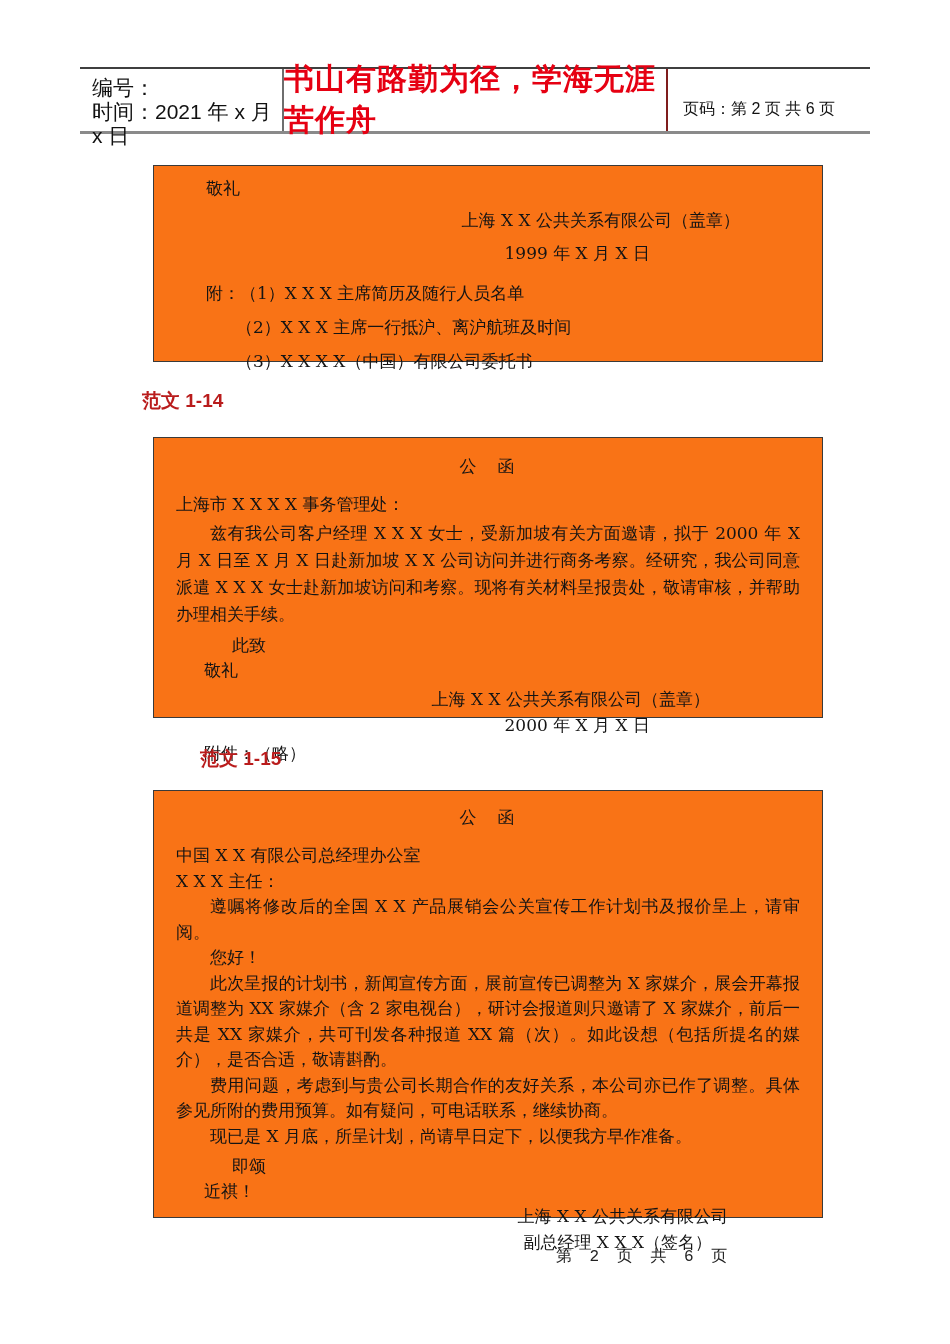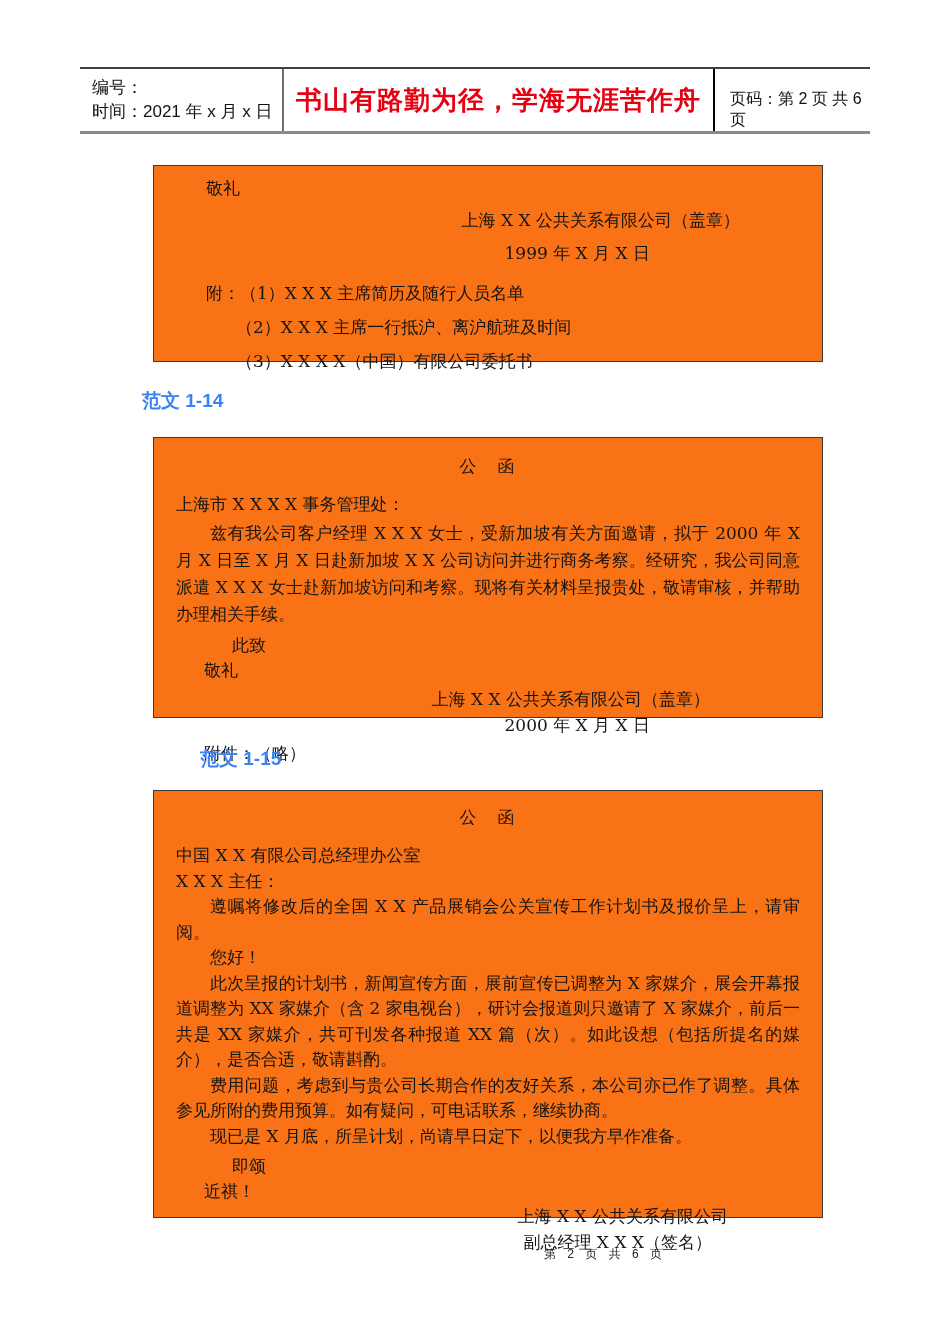--- a/index.html
+++ b/index.html
@@ -20,34 +20,34 @@
     left: 80px; top: 67px;
     width: 790px; height: 67px;
     border-top: 2px solid #3f3f3f;
     border-bottom: 3px solid #8a8a8a;
     display: flex;
     font-family: "Liberation Sans", sans-serif;
   }
   .hcell-left {
     width: 202px;
     padding: 7px 0 0 12px;
-    font-size: 17px;
+    font-size: 21px;
     line-height: 24px;
     color: #111;
   }
   .hcell-mid {
-    width: 433px;
+    width: 386px;
     border-left: 2px solid #6e6e6e;
-    border-right: 2px solid #000000;
+    border-right: 2px solid #7f1d1d;
     display: flex;
     align-items: center;
     justify-content: center;
     color: #e60012;
     font-weight: bold;
-    font-size: 26px;
+    font-size: 30px;
     letter-spacing: 1px;
   }
   .hcell-right {
     flex: 1;
     display: flex;
     align-items: center;
     padding-left: 15px;
     font-size: 16px;
     color: #111;
     margin-top: 19px;
@@ -100,33 +100,33 @@
   .recipient-l2 { line-height: 25.5px; }
   .company-3 { text-align: right; padding-right: 72px; line-height: 25.5px; }
   .signer-3 { text-align: right; padding-right: 88px; line-height: 25.5px; }
 
   
   .sec-heading {
     position: absolute;
     font-family: "Liberation Sans", sans-serif;
     font-weight: bold;
     font-size: 19px;
-    color: #3b82f6;
+    color: #b91c1c;
   }
   .sec-heading-14 { left: 142px; top: 388px; }
   .sec-heading-15 { left: 200px; top: 746px; }
 
   
   .page-footer {
     position: absolute;
-    left: 544px; top: 1246px;
-    font-size: 12px;
+    left: 556px; top: 1246px;
+    font-size: 16px;
     letter-spacing: 4px;
     color: #222;
-    font-family: Liberation Sans, sans-serif;
+    font-family: Liberation Mono, monospace;
   }
 </style>
 </head>
 <body>
 
 <div class="page">
 
   <div class="header-table">
     <div class="hcell-left">
       <div>编号：</div>

